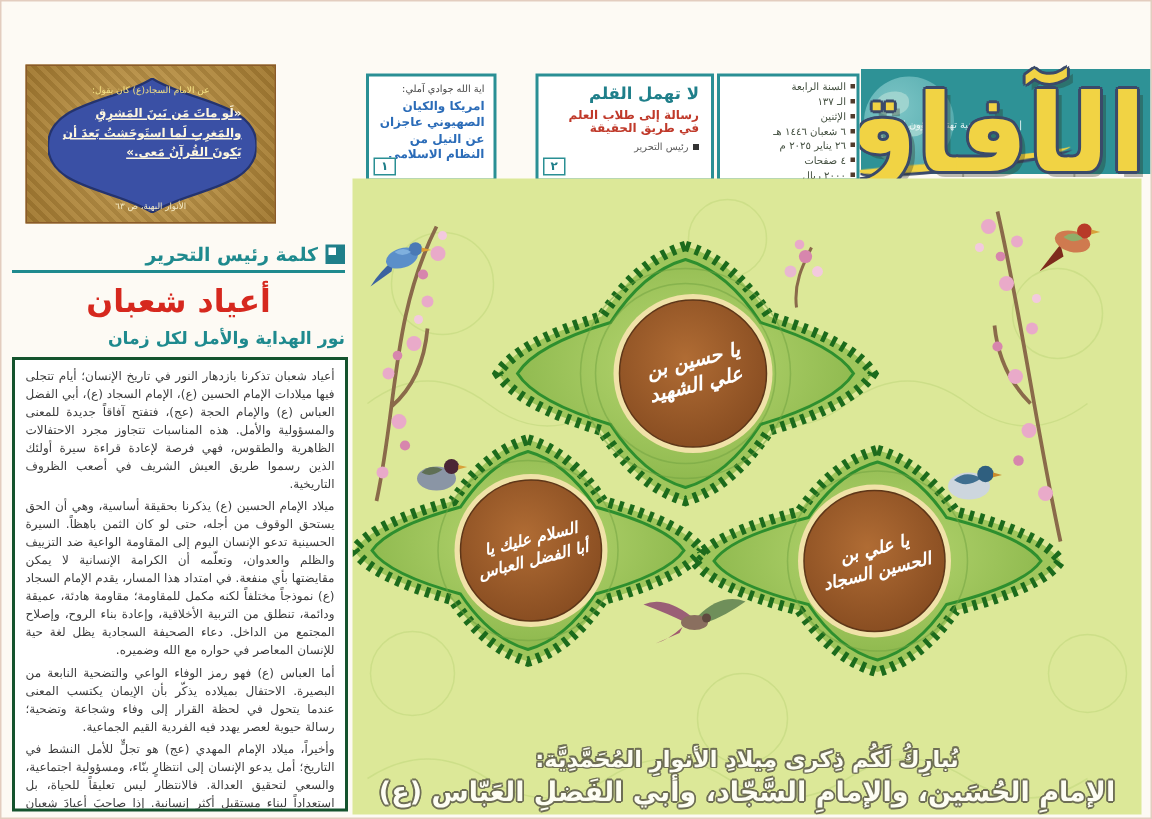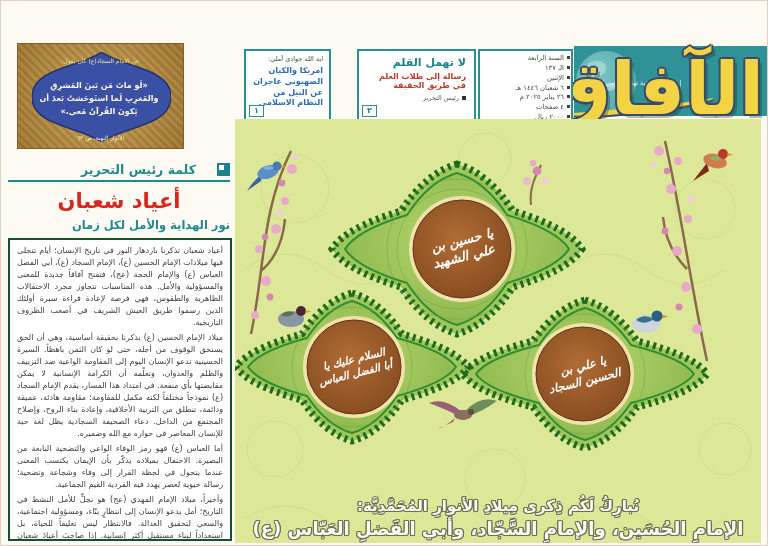--- a/index.html
+++ b/index.html
@@ -41,27 +41,27 @@
   .page-badge{position:absolute;bottom:2px;left:3px;border:1.5px solid #2a8f94;color:#1f7f8a;
          font-size:8px;font-weight:bold;padding:0 4px;line-height:1.3;background:#fff;}
 
   
   .quote-box{position:absolute;top:42px;right:583px;width:167px;height:106px;border:1px solid #8a5a2a;
          background:repeating-linear-gradient(45deg,#be9445 0 3px,#a87f33 3px 6px),#b08a3c;overflow:hidden;}
   .quote-box::after{content:"";position:absolute;inset:0;
          background:radial-gradient(circle at 50% 50%,rgba(255,235,180,.25),rgba(90,60,20,.25));}
   .quote-medallion{position:absolute;left:14px;top:8px;width:139px;height:90px;z-index:2;}
   .quote-kicker{position:absolute;top:13px;width:100%;text-align:center;font-size:6px;color:#f3e083;z-index:3;}
-  .quote-text{position:absolute;top:36px;right:22px;width:124px;text-align:center;font-size:8px;
-         font-weight:bold;color:#fdf6df;line-height:1.6;z-index:3;}
+  .quote-text{position:absolute;top:26px;right:22px;width:124px;text-align:right;font-size:8px;
+         font-weight:bold;color:#fdf6df;line-height:1.6;z-index:3;text-decoration:underline;}
   .quote-source{position:absolute;bottom:7px;width:100%;text-align:center;font-size:5.8px;color:#f6ecc5;z-index:3;}
 
   
   .section-head{position:absolute;top:161px;right:537px;width:222px;border-bottom:2px solid #1f8a8e;
-         padding-bottom:3px;display:flex;align-items:center;gap:21px;}
+         padding-bottom:3px;display:flex;align-items:center;gap:5px;}
   .section-icon{width:13px;height:13px;background:#1f7f8a;position:relative;flex:0 0 auto;}
   .section-icon::before{content:"";position:absolute;left:2px;top:2px;width:5px;height:5px;background:#fff;}
   .section-label{font-size:12.5px;font-weight:bold;color:#1f8a8e;}
   .article-title{position:absolute;top:188px;right:537px;width:222px;text-align:center;
          font-size:21px;font-weight:bold;color:#d6281e;}
   .article-subtitle{position:absolute;top:217px;right:537px;width:222px;
          font-size:11.5px;font-weight:bold;color:#1f8a8e;}
   .article-body{position:absolute;top:237px;right:535px;width:224px;height:303px;border:2px solid #14532d;
          background:#fff;padding:5px 7px;font-size:8px;line-height:1.5;color:#3d3d3d;
          text-align:justify;overflow:hidden;}

